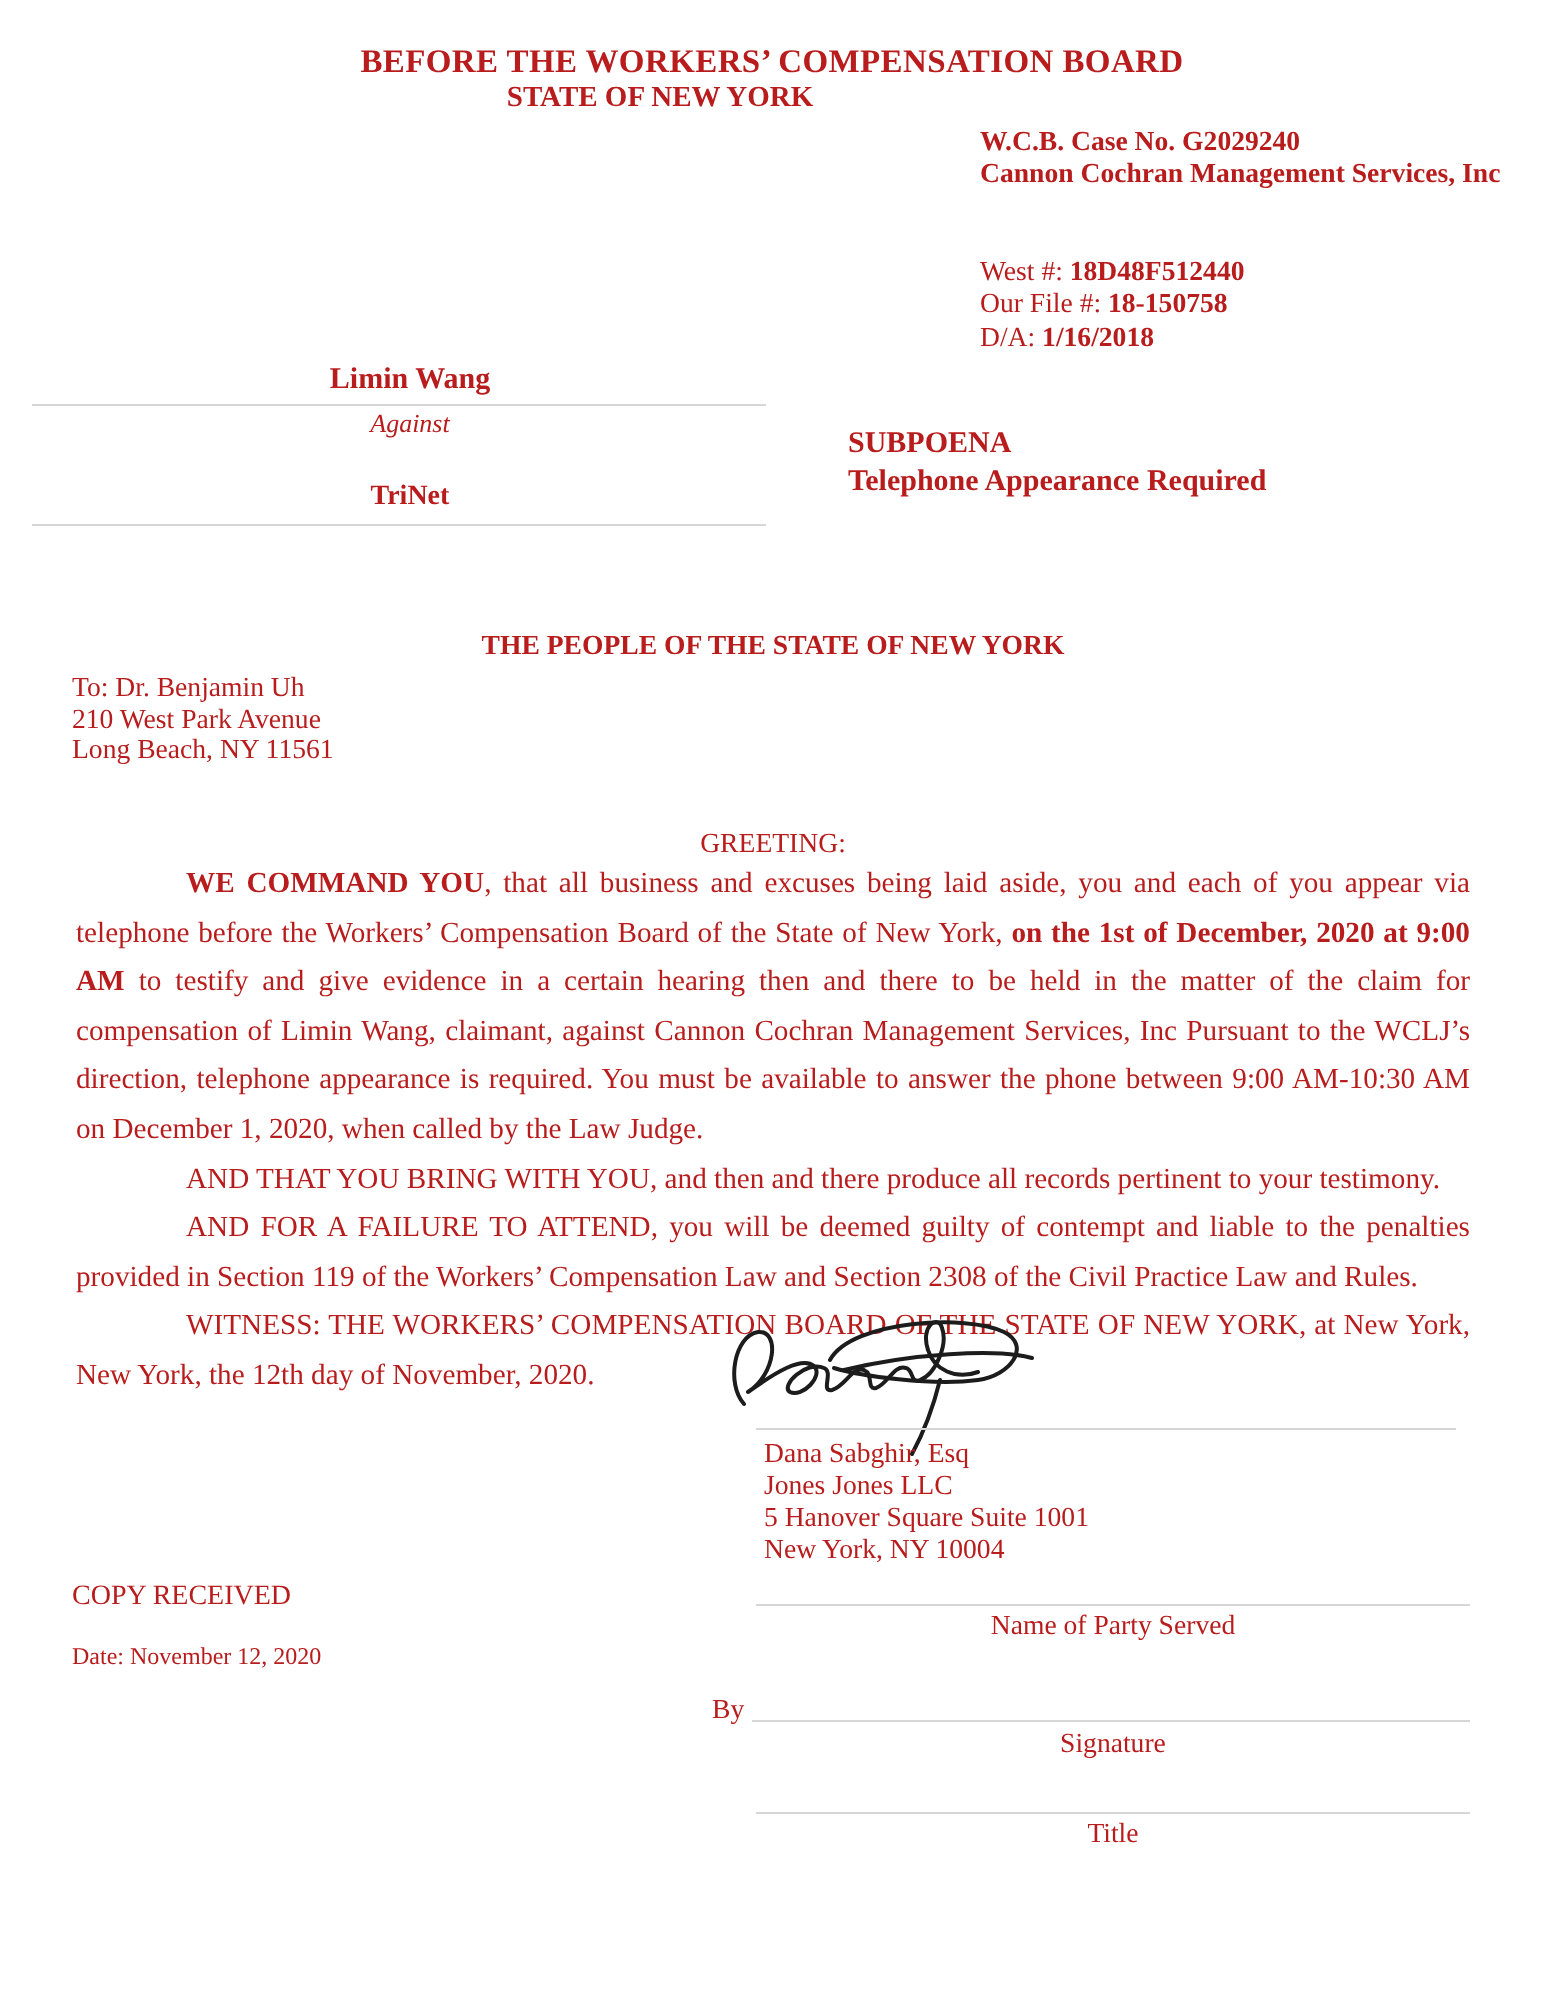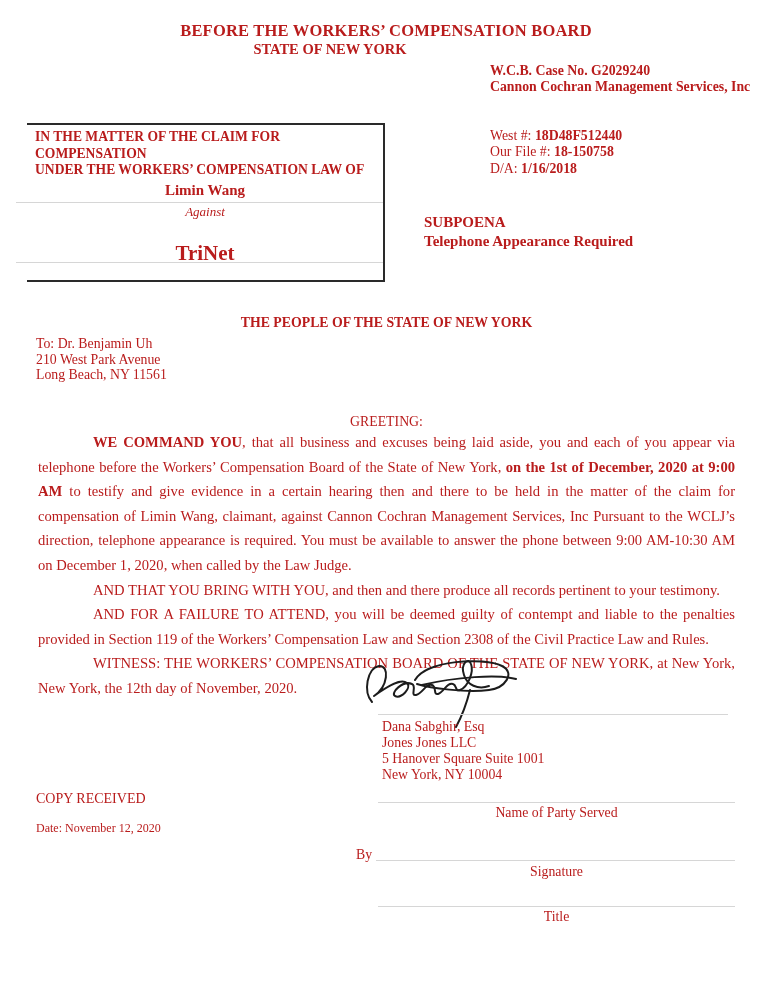--- a/index.html
+++ b/index.html
@@ -22,21 +22,21 @@
 
   .matter-box{
     left:27px;top:123px;width:356px;height:155px;
     border-top:2px solid #2a2a2a;
     border-right:2px solid #2a2a2a;
     border-bottom:2px solid #2a2a2a;
   }
   .matter-heading{padding:4px 2px 0 8px;font-size:13.6px;font-weight:bold;line-height:16.5px;}
   .claimant{left:27px;top:182px;width:356px;font-size:15px;font-weight:bold;text-align:center;}
   .against{left:27px;top:204px;width:356px;font-size:13px;font-style:italic;text-align:center;}
-  .respondent{left:27px;top:241px;width:356px;font-size:21px;font-weight:bold;text-align:center;}
+  .respondent{left:27px;top:241px;width:356px;font-size:14px;font-weight:bold;text-align:center;}
 
   .rule{height:0;border-top:1px solid #d6d6d6;}
   .rule-claimant{left:16px;top:202px;width:367px;}
   .rule-respondent{left:16px;top:262px;width:367px;}
 
   .case-info{left:490px;top:128px;font-size:13.8px;line-height:16.4px;white-space:nowrap;}
   .subpoena-block{left:390px;top:213px;font-size:15px;font-weight:bold;line-height:18.5px;white-space:nowrap;margin-left:34px;}
 
   .people-heading{left:38px;top:315px;width:697px;text-align:center;font-size:13.8px;font-weight:bold;}
   .recipient{left:36px;top:336px;font-size:13.8px;line-height:15.7px;white-space:nowrap;}
@@ -66,26 +66,20 @@
 <div class="page">
 
   <div class="abs doc-title center">BEFORE THE WORKERS’ COMPENSATION BOARD</div>
   <div class="abs doc-subtitle center">STATE OF NEW YORK</div>
 
   <div class="abs wcb-block">
     <div>W.C.B. Case No. G2029240</div>
     <div>Cannon Cochran Management Services, Inc</div>
   </div>
 
-  <div class="abs matter-box">
-    <div class="matter-heading">
-      <div>IN THE MATTER OF THE CLAIM FOR COMPENSATION</div>
-      <div>UNDER THE WORKERS’ COMPENSATION LAW OF</div>
-    </div>
-  </div>
   <div class="abs claimant">Limin Wang</div>
   <div class="abs rule rule-claimant"></div>
   <div class="abs against">Against</div>
   <div class="abs respondent">TriNet</div>
   <div class="abs rule rule-respondent"></div>
 
   <div class="abs case-info">
     <div><span>West #: </span><span class="bold">18D48F512440</span></div>
     <div><span>Our File #: </span><span class="bold">18-150758</span></div>
     <div><span>D/A: </span><span class="bold">1/16/2018</span></div>

